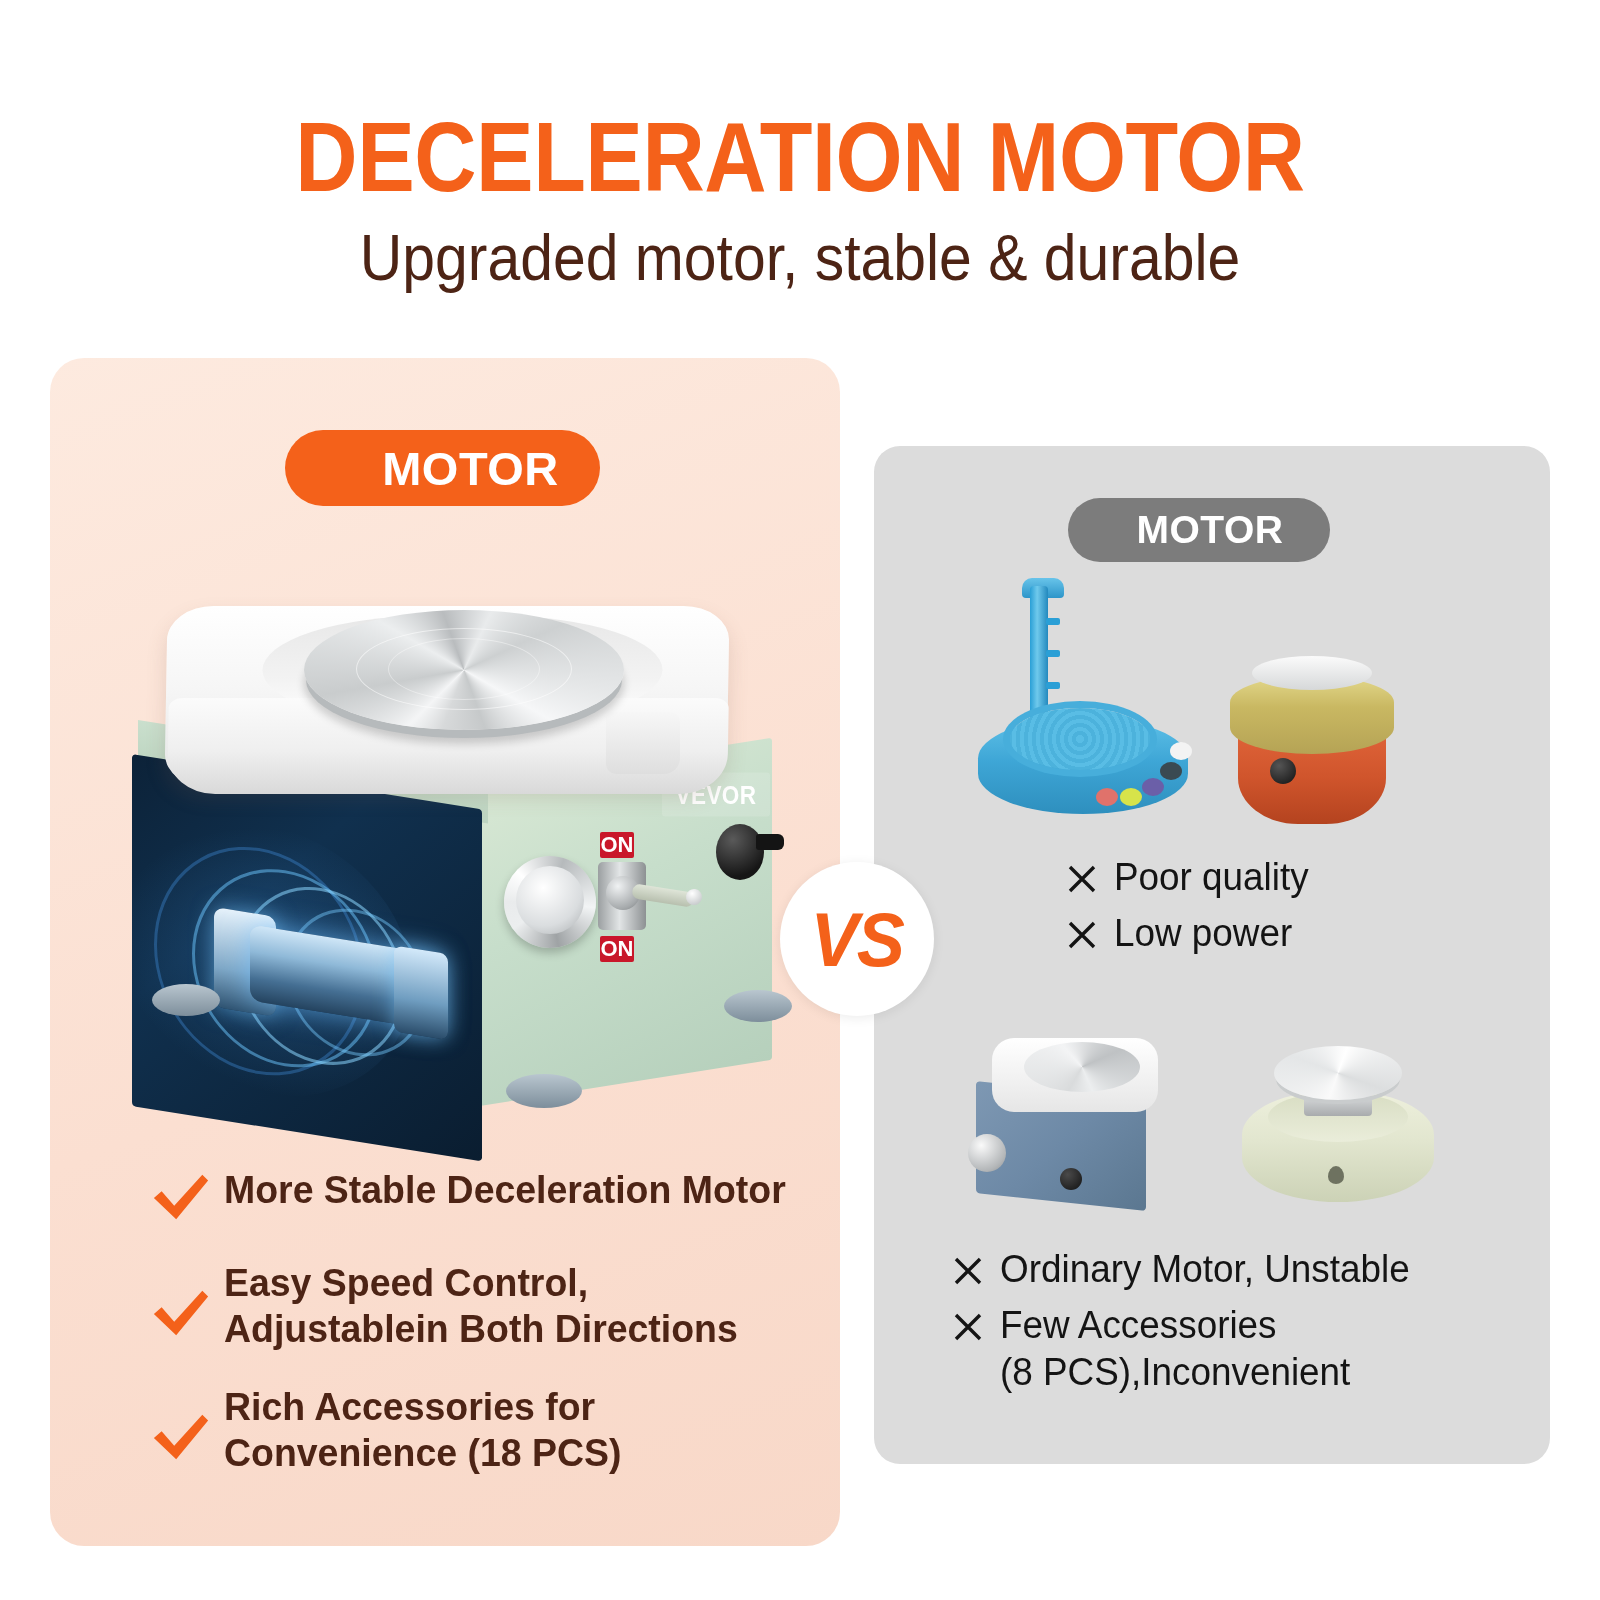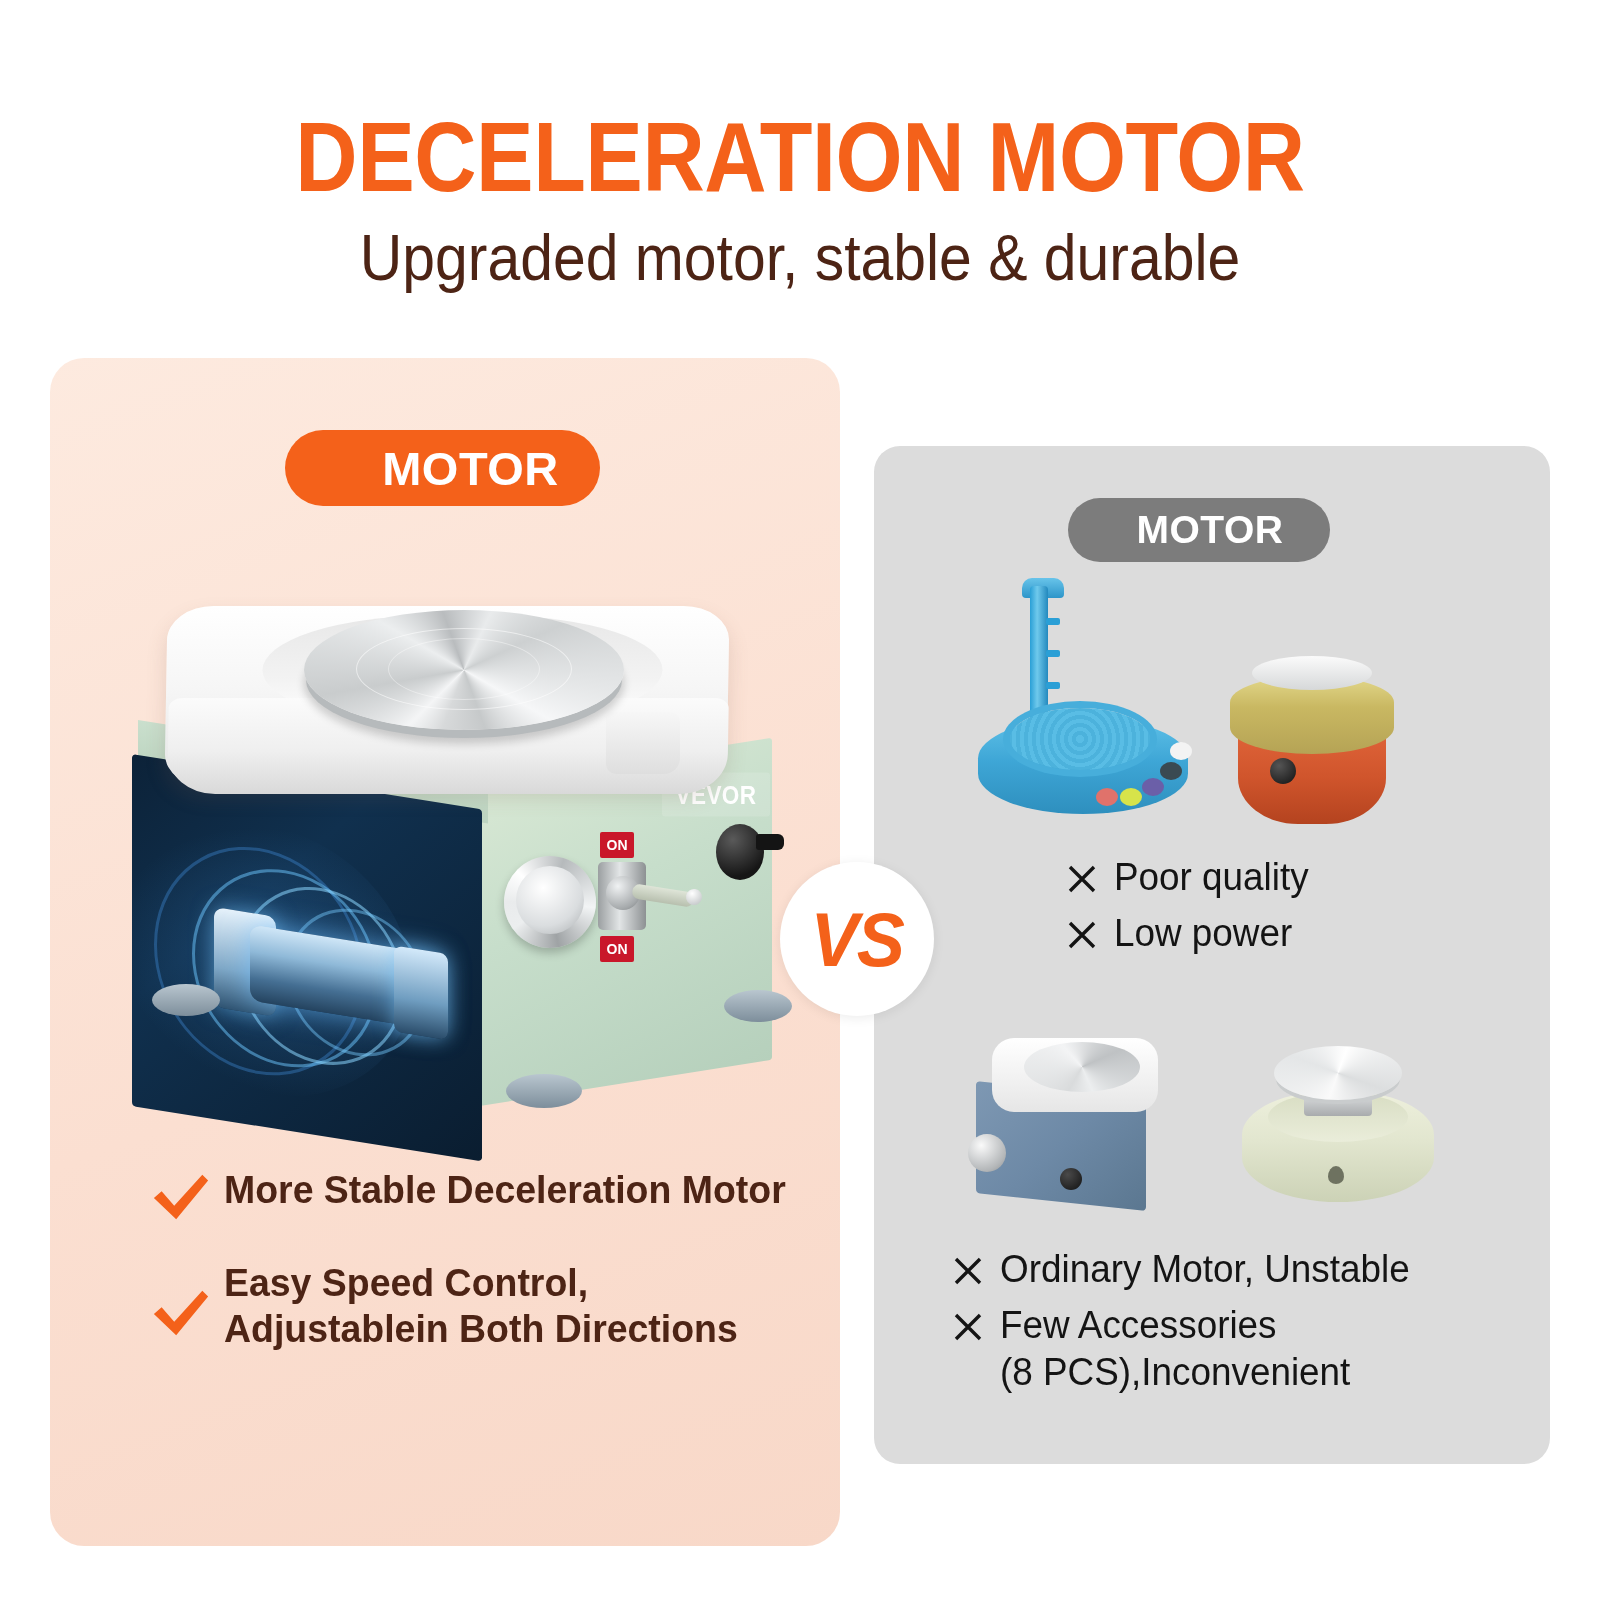--- a/index.html
+++ b/index.html
@@ -381,21 +381,21 @@
   }
 
   
   #toggle-group { position: absolute; left: 492px; top: 244px; z-index: 14; }
   .on-label {
     position: absolute;
     width: 34px; height: 26px;
     background: #c9172a;
     color: #ffffff;
     font-family: "Liberation Sans Narrow", "Liberation Sans", sans-serif;
-    font-size: 14px;
+    font-size: 22px;
     font-weight: bold;
     display: flex; align-items: center; justify-content: center;
     border-radius: 2px;
   }
   #on-top { left: 0; top: 0; }
   #on-bottom { left: 0; top: 104px; }
   #toggle-base {
     position: absolute;
     left: -2px; top: 30px;
     width: 48px; height: 68px;
@@ -658,20 +658,27 @@
     </div>
 
     <div class="feature-row">
       <svg class="check-icon" viewBox="0 0 64 64">
         <path d="M4 33 L12 26 L25 41 L54 9 L60 15 L27 55 Z" fill="#f4611a"></path>
       </svg>
       <div class="feature-text">Easy Speed Control,
 Adjustablein Both Directions</div>
     </div>
 
+    <div class="feature-row">
+      <svg class="check-icon" viewBox="0 0 64 64">
+        <path d="M4 33 L12 26 L25 41 L54 9 L60 15 L27 55 Z" fill="#f4611a"></path>
+      </svg>
+      <div class="feature-text">Rich Accessories
+for Convenience (18 PCS)</div>
+    </div>
   </div>
 
   <div id="vs-circle">
     <span id="vs-text">VS</span>
   </div>
 
   <div id="panel-others"></div>
 
   <div class="badge" id="badge-others">MOTOR</div>
 

